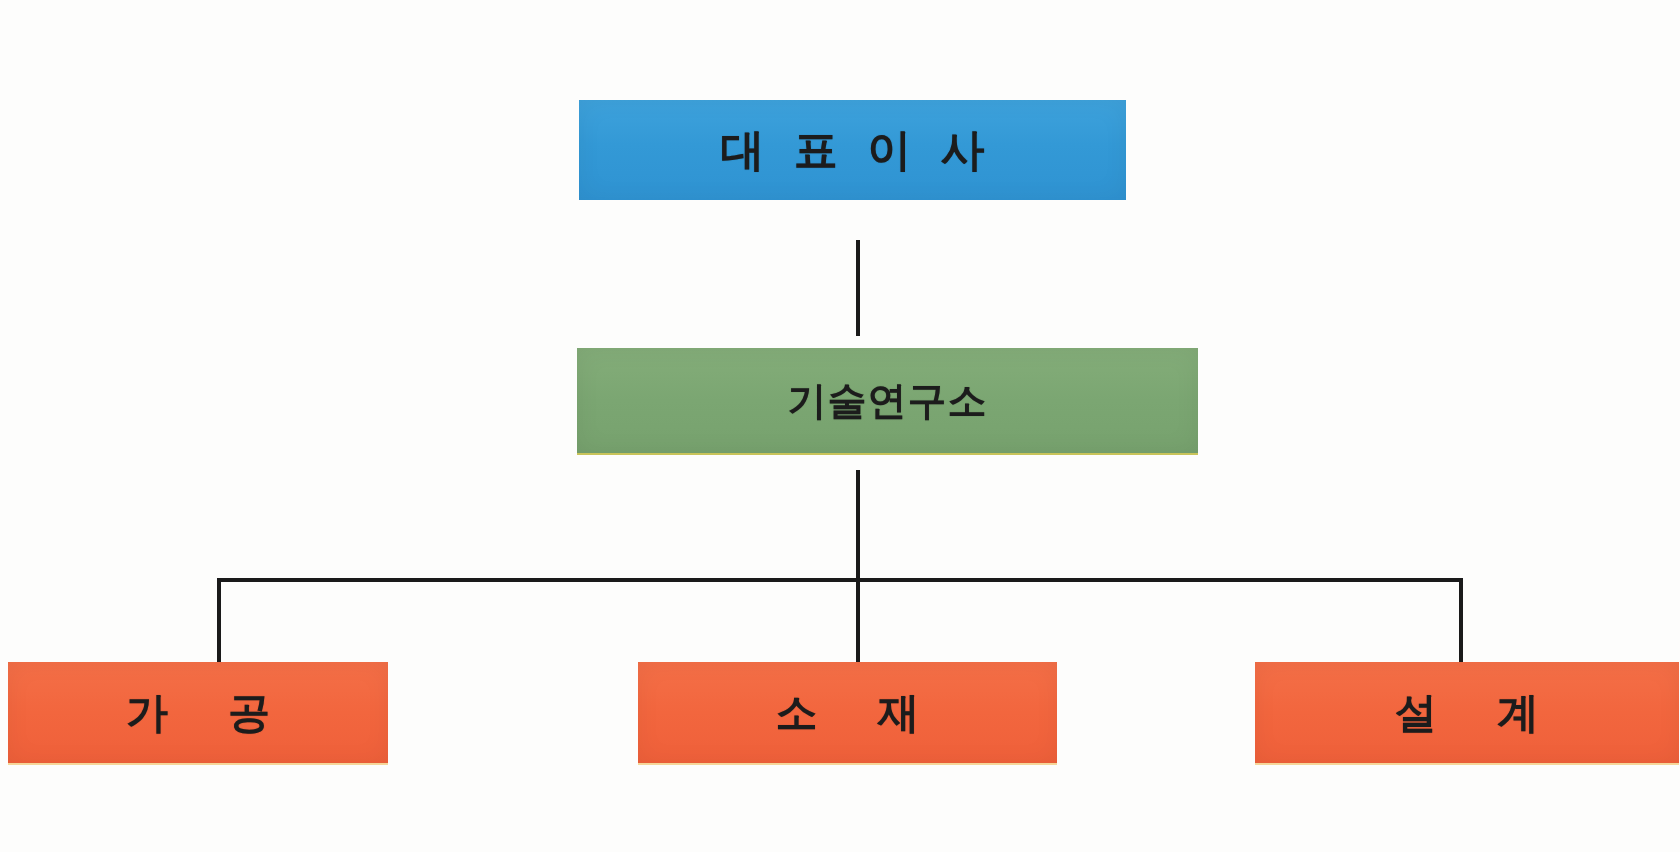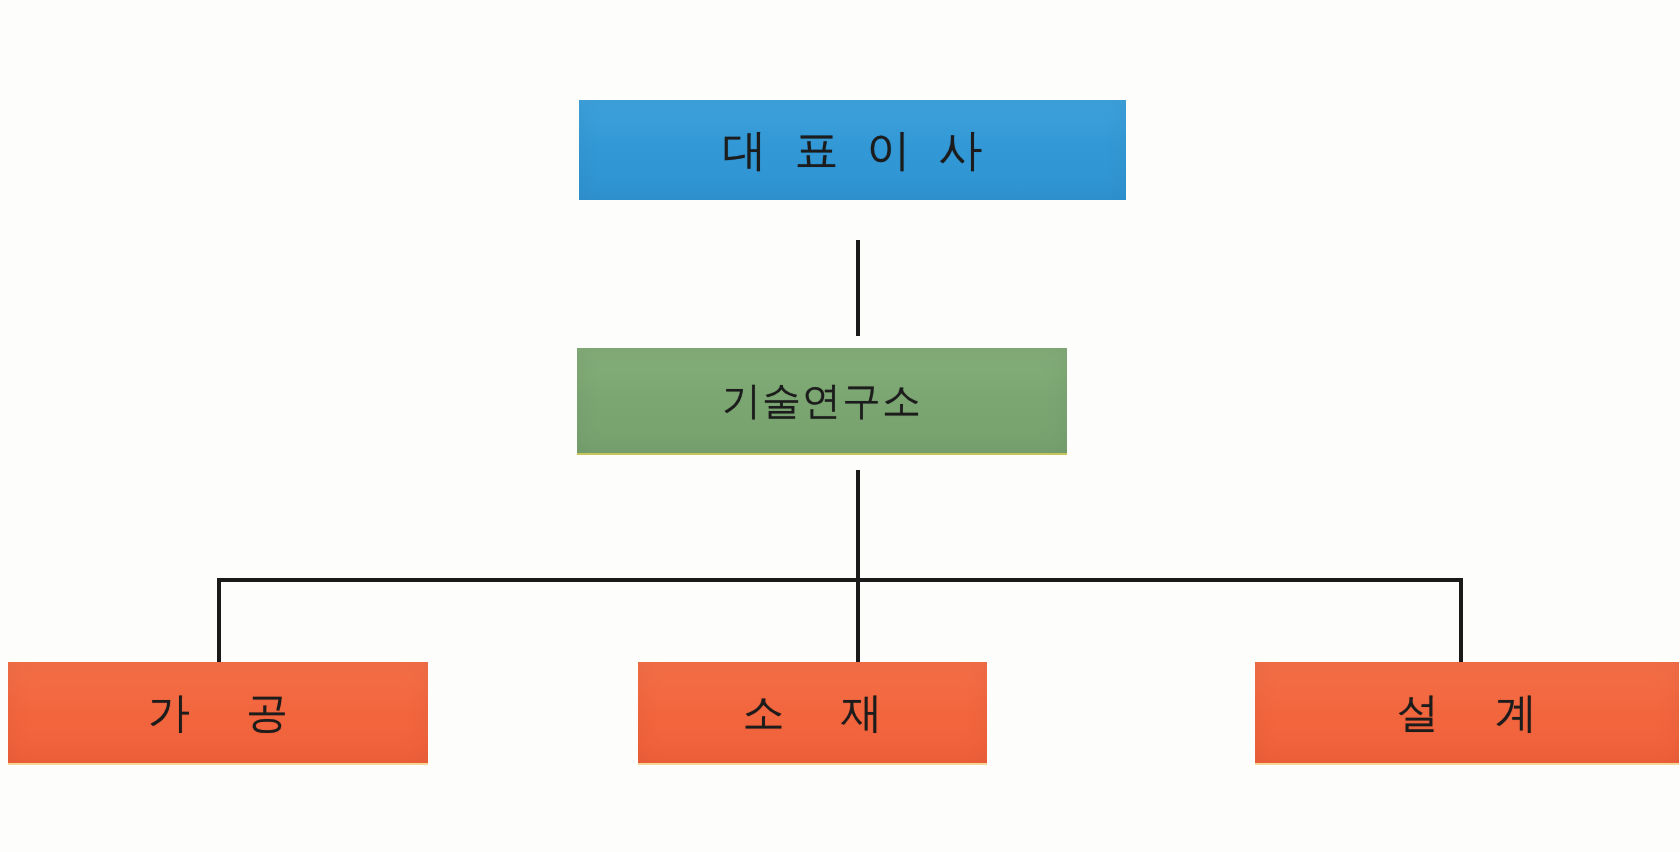--- a/index.html
+++ b/index.html
@@ -22,21 +22,21 @@
   
   .node {
     position: absolute;
     display: flex;
     align-items: center;
     justify-content: center;
     box-sizing: border-box;
     user-select: none;
   }
   .node-label {
-    font-weight: 400;
+    font-weight: 700;
     color: #1c1c1c;
     line-height: 1;
     text-align: center;
     white-space: pre;
     text-shadow: 0 0 1px rgba(0,0,0,0.35);
   }
 
   
   #node-ceo {
     left: 579px;
@@ -50,21 +50,21 @@
   #node-ceo .node-label {
     font-size: 44px;
     letter-spacing: 7px;
     padding-left: 7px;
   }
 
   
   #node-rnd {
     left: 577px;
     top: 348px;
-    width: 490px;
+    width: 621px;
     height: 107px;
     background: #7ba672;
     background-image: linear-gradient(180deg, #84ad79 0%, #7ba672 50%, #77a26e 100%);
     box-shadow: inset 0 0 26px rgba(0,0,0,0.06);
     border-bottom: 2px solid #c9c45a;
   }
   #node-rnd .node-label {
     font-size: 39px;
     letter-spacing: 1px;
   }
@@ -76,22 +76,22 @@
     background: #f2663e;
     background-image: linear-gradient(180deg, #f46f47 0%, #f2663e 50%, #ef603a 100%);
     box-shadow: inset 0 0 26px rgba(0,0,0,0.05);
     border-bottom: 2px solid #f5d79a;
   }
   .node-unit .node-label {
     font-size: 42px;
     letter-spacing: 4px;
     padding-left: 4px;
   }
-  #node-unit-0 { left: 8px;    width: 420px; }
-  #node-unit-1 { left: 638px;  width: 349px; }
+  #node-unit-0 { left: 8px;    width: 380px; }
+  #node-unit-1 { left: 638px;  width: 419px; }
   #node-unit-2 { left: 1255px; width: 424px; }
 
   
   .conn {
     position: absolute;
     background: #1a1a1a;
   }
   .conn-v { width: 4px; }
   .conn-h { height: 4px; }
 

